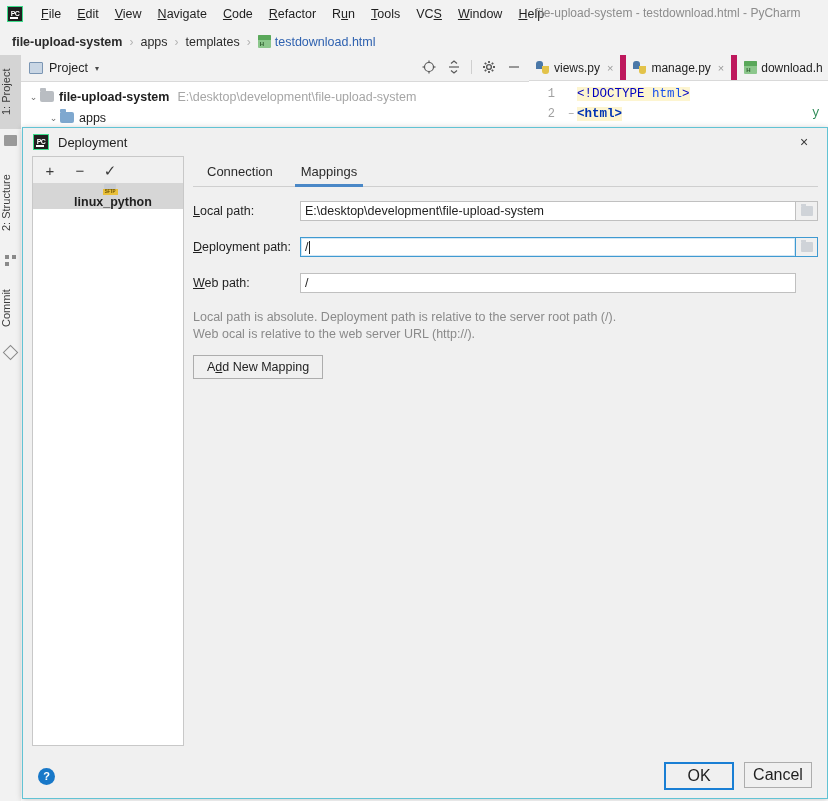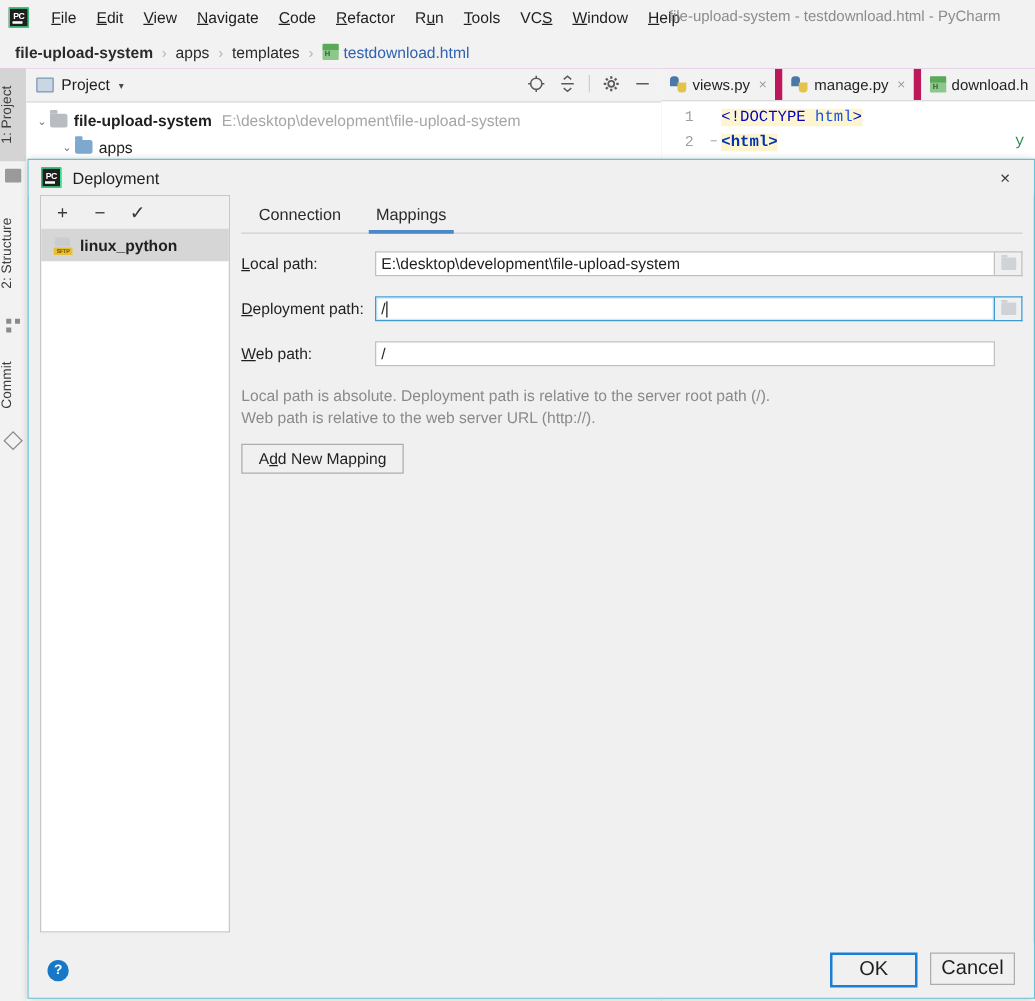--- a/index.html
+++ b/index.html
@@ -5,21 +5,21 @@
   html, body {
     margin: 0; padding: 0;
     width: 828px; height: 801px;
     overflow: hidden;
     background: #f2f2f2;
     font-family: "Liberation Sans", sans-serif;
     font-size: 12px;
     color: #1f1f1f;
     -webkit-font-smoothing: antialiased;
   }
-  #app { position: relative; width: 828px; height: 801px; background:#a21caf;text-decoration:underline; }
+  #app { position: relative; width: 828px; height: 801px; background:#5eead4;text-decoration:underline; }
 
   
   .menubar {
     position:absolute; left:0; top:0; width:828px; height:28px;
     background:#f2f2f2; display:flex; align-items:center;
     border-bottom:0px;
   }
   .pc-logo {
     width:16px; height:16px; margin-left:7px; margin-right:10px;
     background:#1f1f1f; border:1px solid #3ddb8a; box-sizing:border-box;
@@ -156,21 +156,21 @@
     position:absolute; left:9px; top:0px; width:152px; bottom:8px;
     background:#ffffff; border:1px solid #c8c8c8; box-sizing:border-box;
   }
   .left-toolbar {
     height:26px; background:#f0f0f0; border-bottom:1px solid #d6d6d6;
     display:flex; align-items:center; gap:16px; padding-left:10px;
   }
   .lt-btn { font-size:15px; color:#3a3a3a; line-height:1; width:14px; text-align:center; }
   .server-item {
     display:flex; align-items:center; height:25px; background:#d6d6d6; padding-left:10px;
-    font-size:12.5px; font-weight:bold; color:#1f1f1f;
+    font-size:12.5px; font-weight:bold; color:#1f1f1f;flex-direction:column;
   }
   .sftp-ico {
     width:15px; height:14px; margin-right:6px; position:relative; display:inline-block;
   }
   .sftp-ico::before{content:""; position:absolute; left:1px; top:0; width:12px; height:7px; background:#c9ccd1; border-radius:1px;}
   .sftp-ico::after{content:"SFTP"; position:absolute; left:0px; bottom:0px; font-size:4.5px; color:#6b5200; background:#e9bf3a; width:15px; text-align:center; line-height:6px; font-weight:bold; letter-spacing:-0.3px;}
 
   .dlg-right { position:absolute; left:170px; top:0px; right:9px; bottom:8px; }
 
   .dtabs { display:flex; align-items:flex-end; height:30px; border-bottom:1px solid #cfcfcf; }
@@ -442,21 +442,21 @@
           </div>
 
           <div class="frow">
             <div class="flabel"><u class="mn">W</u>eb path:</div>
             <div class="finput" style="margin-right:22px;">
               <span>/</span>
             </div>
           </div>
 
           <div class="hint">Local path is absolute. Deployment path is relative to the server root path (/).</div>
-          <div class="hint" style="margin-top:0;">Web path is relative to the web server URL (http://).</div>
+          <div class="hint" style="margin-top:0;">Web ocal is relative to the web server URL (http://).</div>
 
           <div class="addbtn">A<u class="mn">d</u>d New Mapping</div>
         </div>
       </div>
     </div>
 
     <div class="dlg-footer">
       <div class="help-ico">?</div>
       <div class="foot-btns">
         <div class="btn default">OK</div>

